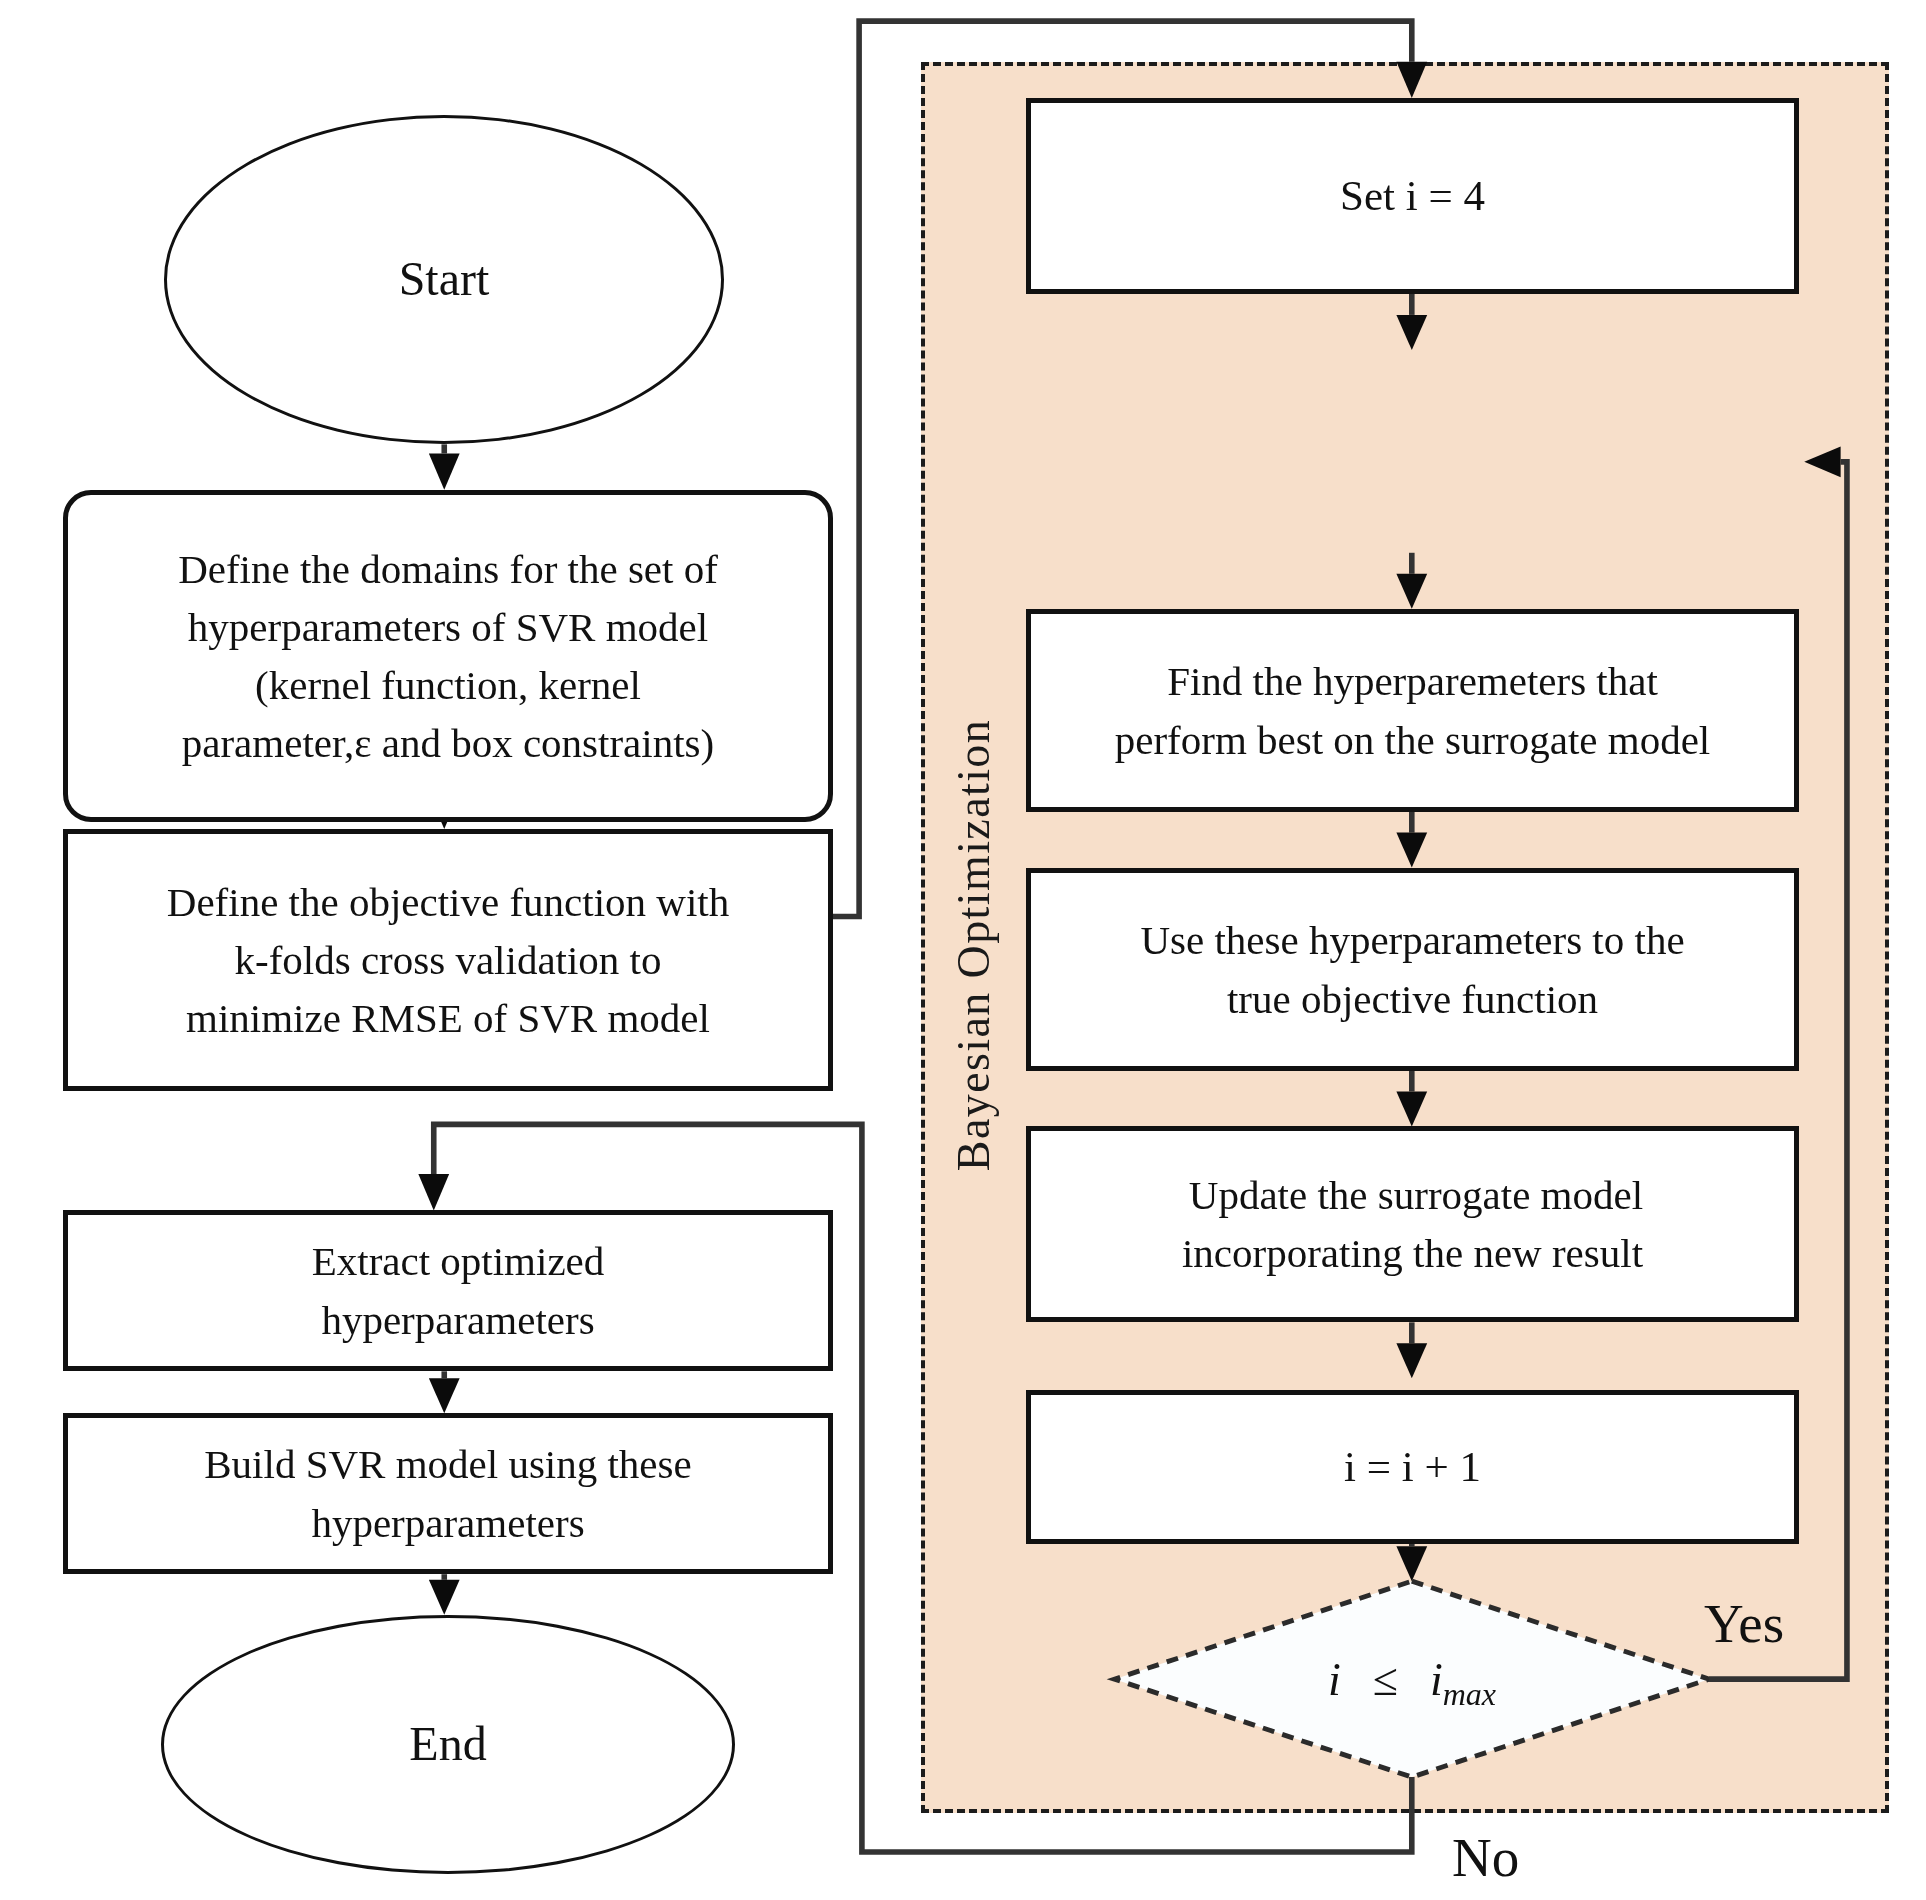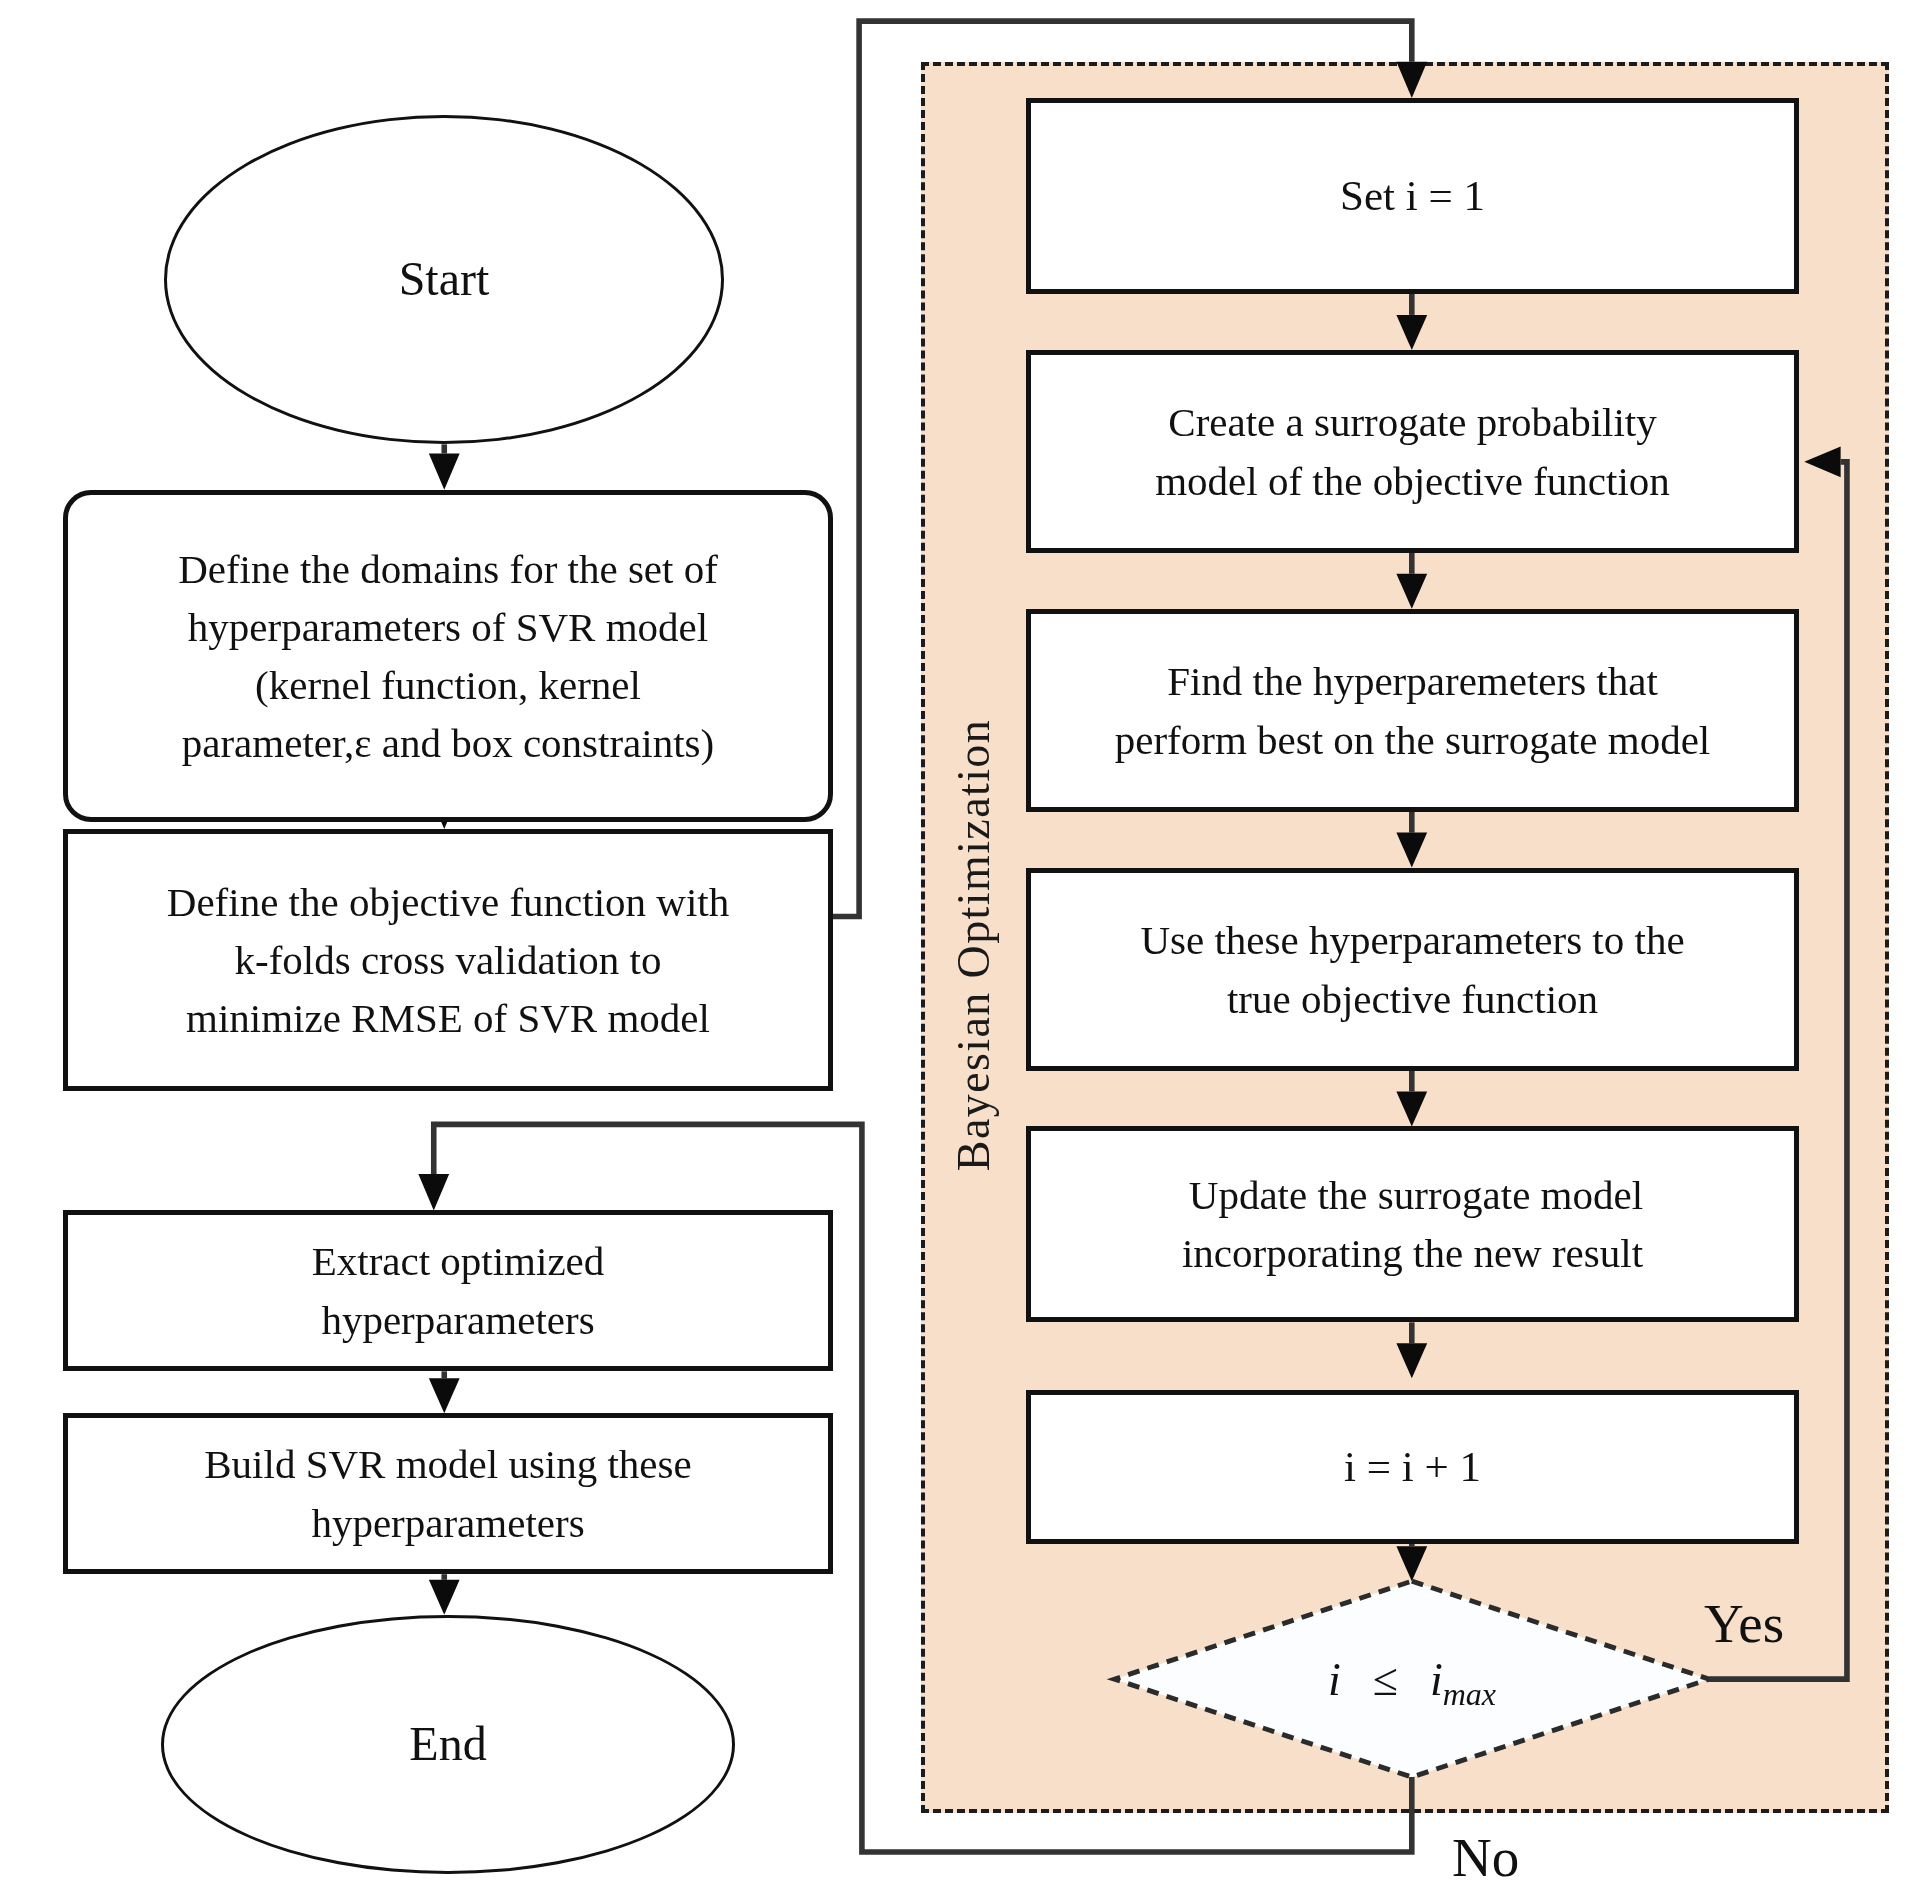--- a/index.html
+++ b/index.html
@@ -150,27 +150,23 @@
 hyperparameters</span>
   </div>
 
   <div class="node ellipse" style="left:161px;top:1615px;width:574px;height:259px;justify-content:center;">
     <span>End</span>
   </div>
 
   <div class="rot-label" style="left:588px;top:917px;width:770px;height:56px;">Bayesian Optimization</div>
 
   <div class="node" style="left:1026px;top:98px;width:773px;height:196px;font-size:43px;">
-    <span>Set i = 1</span>
+    <span>Set i = 4</span>
   </div>
 
-  <div class="node" style="left:1026px;top:350px;width:773px;height:203px;">
-    <span>Create a surrogate probability
-model of the objective function</span>
-  </div>
 
   <div class="node" style="left:1026px;top:609px;width:773px;height:203px;">
     <span>Find the hyperparemeters that
 perform best on the surrogate model</span>
   </div>
 
   <div class="node" style="left:1026px;top:868px;width:773px;height:203px;">
     <span>Use these hyperparameters to the
 true objective function</span>
   </div>

